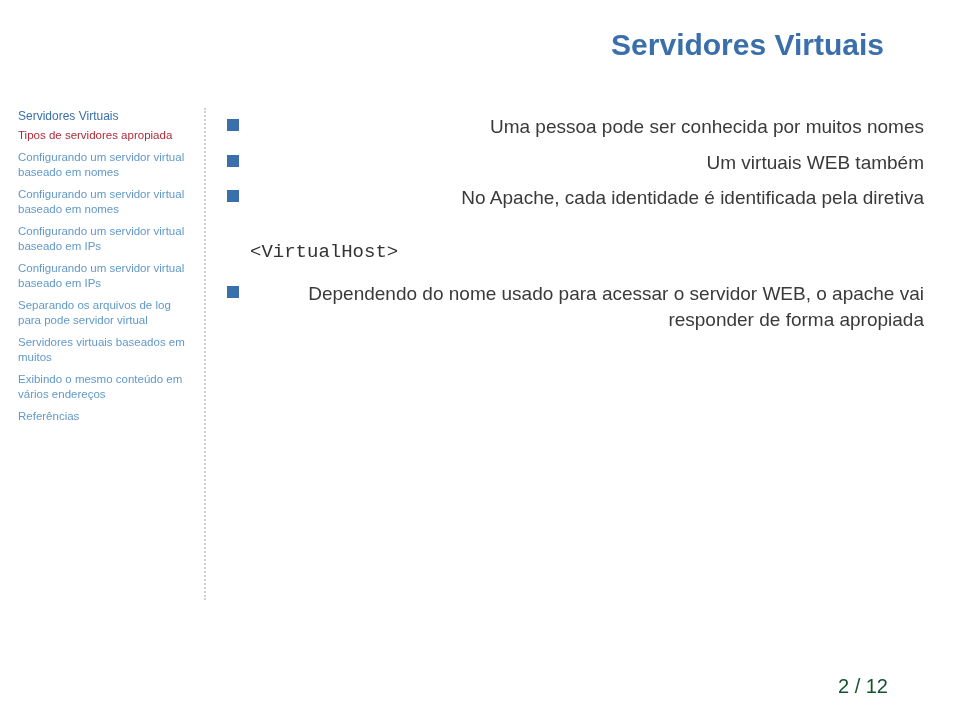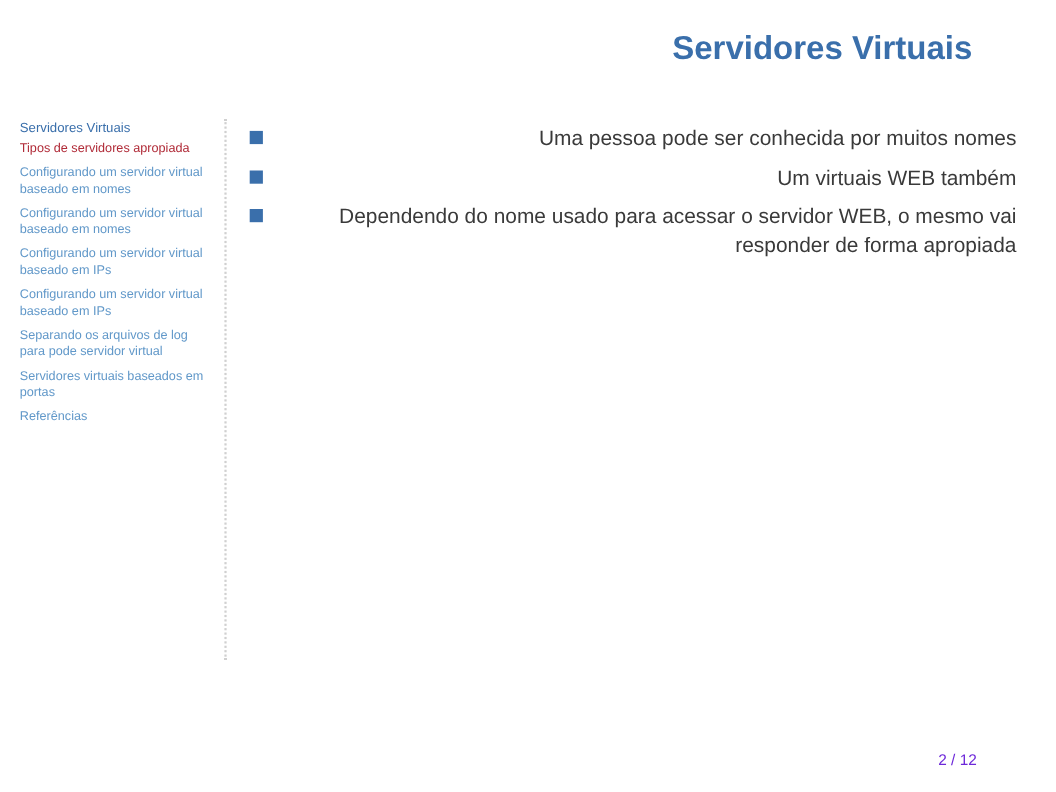--- a/index.html
+++ b/index.html
@@ -73,52 +73,55 @@
   .code-block {
     font-family: "Courier New", Courier, monospace;
     font-size: 19px;
     color: #333;
     margin: 30px 0 18px 26px;
   }
   .page-counter {
     position: absolute;
     right: 36px;
     bottom: 22px;
-    font-size: 14px;
-    color: #6d28d9;
+    font-size: 20px;
+    color: #14532d;
   }
 </style>
 </head>
 <body>
 
 <div class="slide">
 
   <div class="title">Servidores Virtuais</div>
 
   <nav class="sidebar">
     <div class="section-head">Servidores Virtuais</div>
     <a class="current">Tipos de servidores apropiada</a>
     <a class="item">Configurando um servidor virtual baseado em nomes</a>
     <a class="item">Configurando um servidor virtual baseado em nomes</a>
     <a class="item">Configurando um servidor virtual baseado em IPs</a>
     <a class="item">Configurando um servidor virtual baseado em IPs</a>
     <a class="item">Separando os arquivos de log para pode servidor virtual</a>
-    <a class="item">Servidores virtuais baseados em portas</a>
+    <a class="item">Servidores virtuais baseados em muitos</a>
+    <a class="item">Exibindo o mesmo conteúdo em vários endereços</a>
     <a class="item">Referências</a>
   </nav>
 
   <div class="divider"></div>
 
   <div class="content">
     <ul class="bullets">
       <li>Uma pessoa pode ser conhecida por muitos nomes</li>
       <li>Um virtuais WEB também</li>
+      <li>No Apache, cada identidade é identificada pela diretiva</li>
     </ul>
+    <div class="code-block">&lt;VirtualHost&gt;</div>
     <ul class="bullets">
-      <li>Dependendo do nome usado para acessar o servidor WEB, o mesmo vai responder de forma apropiada</li>
+      <li>Dependendo do nome usado para acessar o servidor WEB, o apache vai responder de forma apropiada</li>
     </ul>
   </div>
 
   <div class="page-counter">
     <span>2</span><span> / </span><span>12</span>
   </div>
 
 </div>
 
 </body></html>

